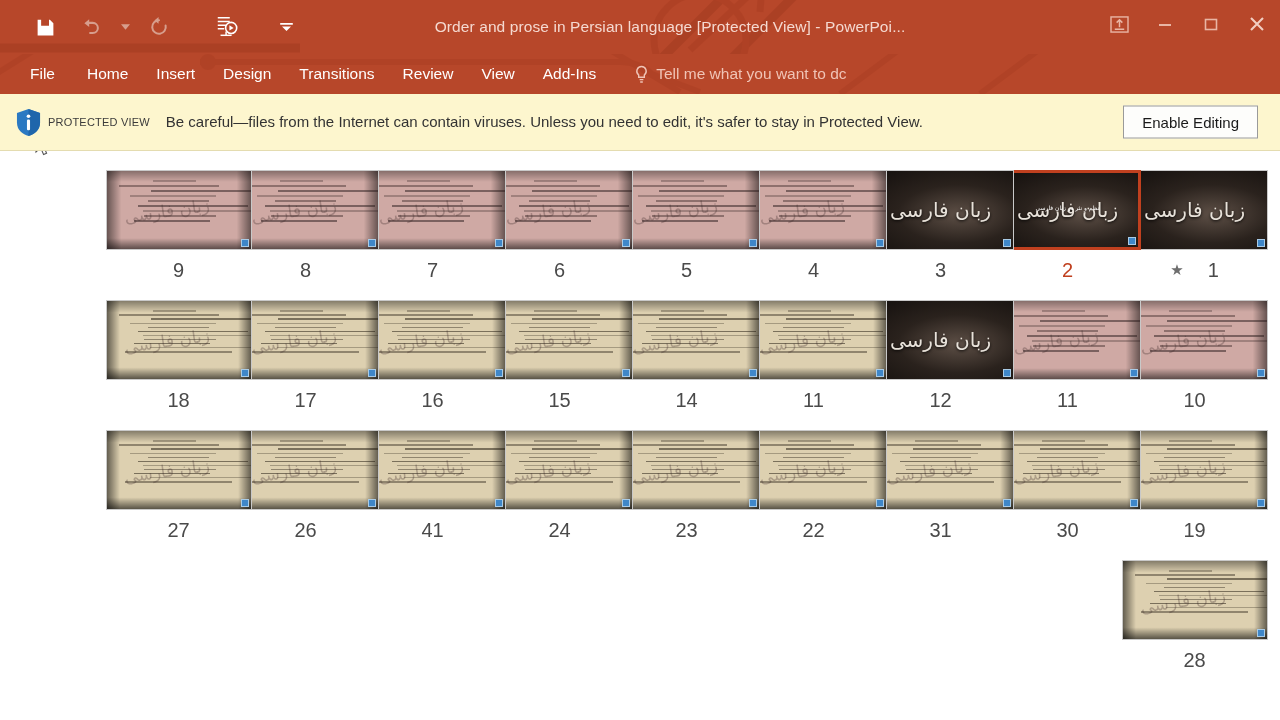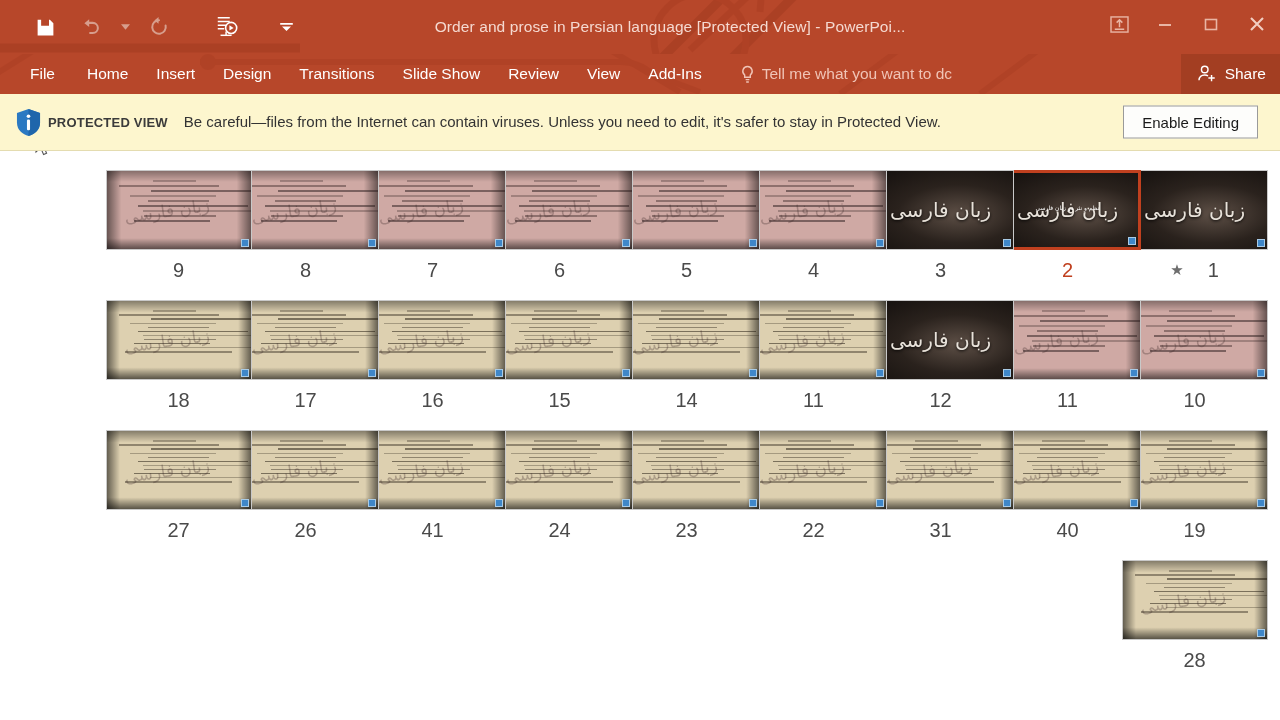--- a/index.html
+++ b/index.html
@@ -60,21 +60,21 @@
     color:#fff; font-size:15.5px; z-index:3; white-space:nowrap;
   }
 
   
   .pvbar{
     position:relative; height:57px; background:#fdf6ce; border-bottom:1px solid #e4dcb0;
     display:flex; align-items:center; padding:0 0 0 10px;
   }
   .pv-shield{ width:36px; display:flex; align-items:center; justify-content:center; }
   .pv-label{
-    font-size:13px; font-weight:bold; color:#3b3b3b; letter-spacing:.2px;
+    font-size:11px; font-weight:normal; color:#3b3b3b; letter-spacing:.2px;
     margin-left:2px; white-space:nowrap;
   }
   .pv-msg{
     font-size:15px; color:#333; line-height:20px; margin-left:16px;
     max-width:860px;
     text-align:right;
   }
   .pv-btn{
     position:absolute; right:22px; top:50%; transform:translateY(-50%);
     background:#fdfdfb; border:1px solid #9a9a9a; color:#1a1a1a;
@@ -261,42 +261,33 @@
       <path d="M-20 30 L60 -20"></path>
     </g>
   </svg>
 
   <div class="tabs">
     <div class="tab file">File</div>
     <div class="tab">Home</div>
     <div class="tab">Insert</div>
     <div class="tab">Design</div>
     <div class="tab">Transitions</div>
-    <div class="tab">Slide Show</div>
     <div class="tab">Review</div>
     <div class="tab">View</div>
     <div class="tab">Add-Ins</div>
 
     <div class="tellme">
       <svg width="15" height="19" viewBox="0 0 16 20">
         <path d="M8 1.5a5 5 0 0 0-3 9v2.5h6V10.5a5 5 0 0 0-3-9z" fill="none" stroke="#f0c4b6" stroke-width="1.5"></path>
         <path d="M6 15.5h4M6.6 18h2.8" stroke="#f0c4b6" stroke-width="1.5"></path>
       </svg>
       <span>Tell me what you want to dc</span>
     </div>
   </div>
 
-  <div class="share">
-    <svg width="20" height="20" viewBox="0 0 22 22">
-      <circle cx="8.5" cy="6" r="3.6" fill="none" stroke="#fff" stroke-width="1.6"></circle>
-      <path d="M2.2 18c0-3.6 2.8-6 6.3-6 1.4 0 2.6.35 3.6 1" fill="none" stroke="#fff" stroke-width="1.6"></path>
-      <path d="M16 12v7M12.5 15.5h7" stroke="#fff" stroke-width="1.6"></path>
-    </svg>
-    <span>Share</span>
-  </div>
 </div>
 
 <div class="pvbar">
   <div class="pv-shield">
     <svg width="25" height="29" viewBox="0 0 26 30">
       <path d="M13 1 L25 5 V15 C25 23 19 27.5 13 29 C7 27.5 1 23 1 15 V5 Z" fill="#2b79c2"></path>
       <path d="M13 1 L25 5 V15 C25 23 19 27.5 13 29 Z" fill="#1f66ab"></path>
       <circle cx="13" cy="8.5" r="1.9" fill="#fff"></circle>
       <rect x="11.4" y="12" width="3.2" height="11" rx="1.3" fill="#fff"></rect>
     </svg>
@@ -757,21 +748,21 @@
                   <i style="top: 53.6%; left: 19%; width: 53%; height: 1.6px; opacity: 0.81;"></i>
                   <i style="top: 58.8%; left: 30%; width: 80%; height: 1.6px; opacity: 0.45;"></i>
                   <i style="top: 64%; left: 13%; width: 74%; height: 1.6px; opacity: 0.63;"></i>
                 </div>
                 <div class="scribble">زبان فارسی</div>
               </div>
               <div class="corner"></div>
             </div>
           </div>
           <div class="numrow">
-            <span class="num">40</span>
+            <span class="num">30</span>
           </div>
         </div>
         <div class="cell">
           <div class="thumbwrap">
             <div class="thumb">
               <div class="inner t-tan">
                 <div class="lines">
                   <i style="top: 12%; left: 32%; width: 30%; height: 1.6px; opacity: 0.45;"></i>
                   <i style="top: 17.2%; left: 9%; width: 69%; height: 1.6px; opacity: 0.63;"></i>
                   <i style="top: 22.4%; left: 31%; width: 82%; height: 1.6px; opacity: 0.81;"></i>

